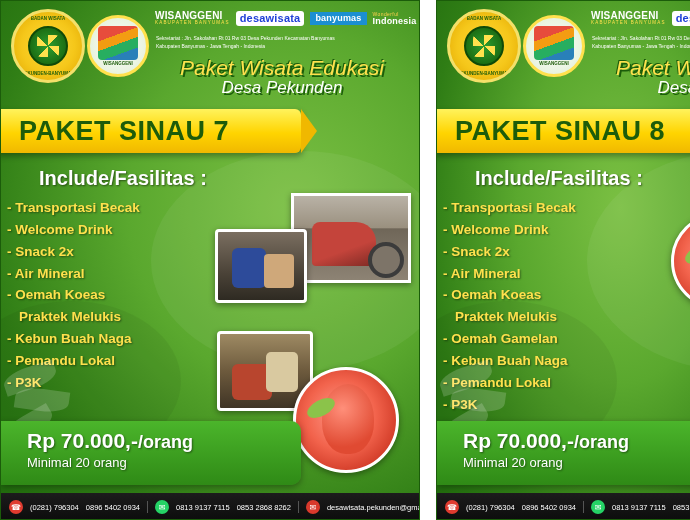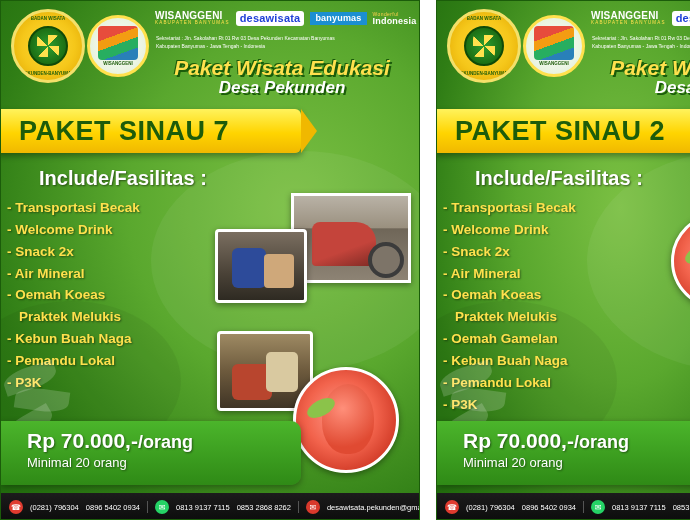--- a/index.html
+++ b/index.html
@@ -134,21 +134,21 @@
     line-height: 1.55;
     text-align: left;
   }
 
   .title-paket {
     position: absolute;
     left: 150px; top: 56px;
     right: 8px;
     text-align: center;
     color: #ffe14d;
-    font-weight: bold;
+    font-weight: normal;
     font-size: 21px;
     line-height: 1.05;
     text-shadow: 2px 2px 0 #1b5c0a, -1px -1px 0 #1b5c0a;
     font-style: italic;
   }
   .title-paket .line2 {
     display: block;
     font-size: 17px;
     color: #ffffff;
     text-shadow: 2px 2px 0 #1b5c0a;
@@ -465,21 +465,21 @@
           <div>Kabupaten Banyumas - Jawa Tengah - Indonesia</div>
         </div>
 
         <div class="title-paket">
           <span>Paket Wisata Edukasi</span>
           <span class="line2">Desa Pekunden</span>
         </div>
       </div>
 
       <div class="ribbon">
-        <span class="ribbon-text">PAKET SINAU 2</span>
+        <span class="ribbon-text">PAKET SINAU 8</span>
       </div>
 
       <div class="include-title">Include/Fasilitas :</div>
 
       <ul class="facilities">
         <li>- Transportasi Becak</li>
         <li>- Welcome Drink</li>
         <li>- Snack 2x</li>
         <li>- Air Mineral</li>
         <li>- Oemah Koeas</li>

